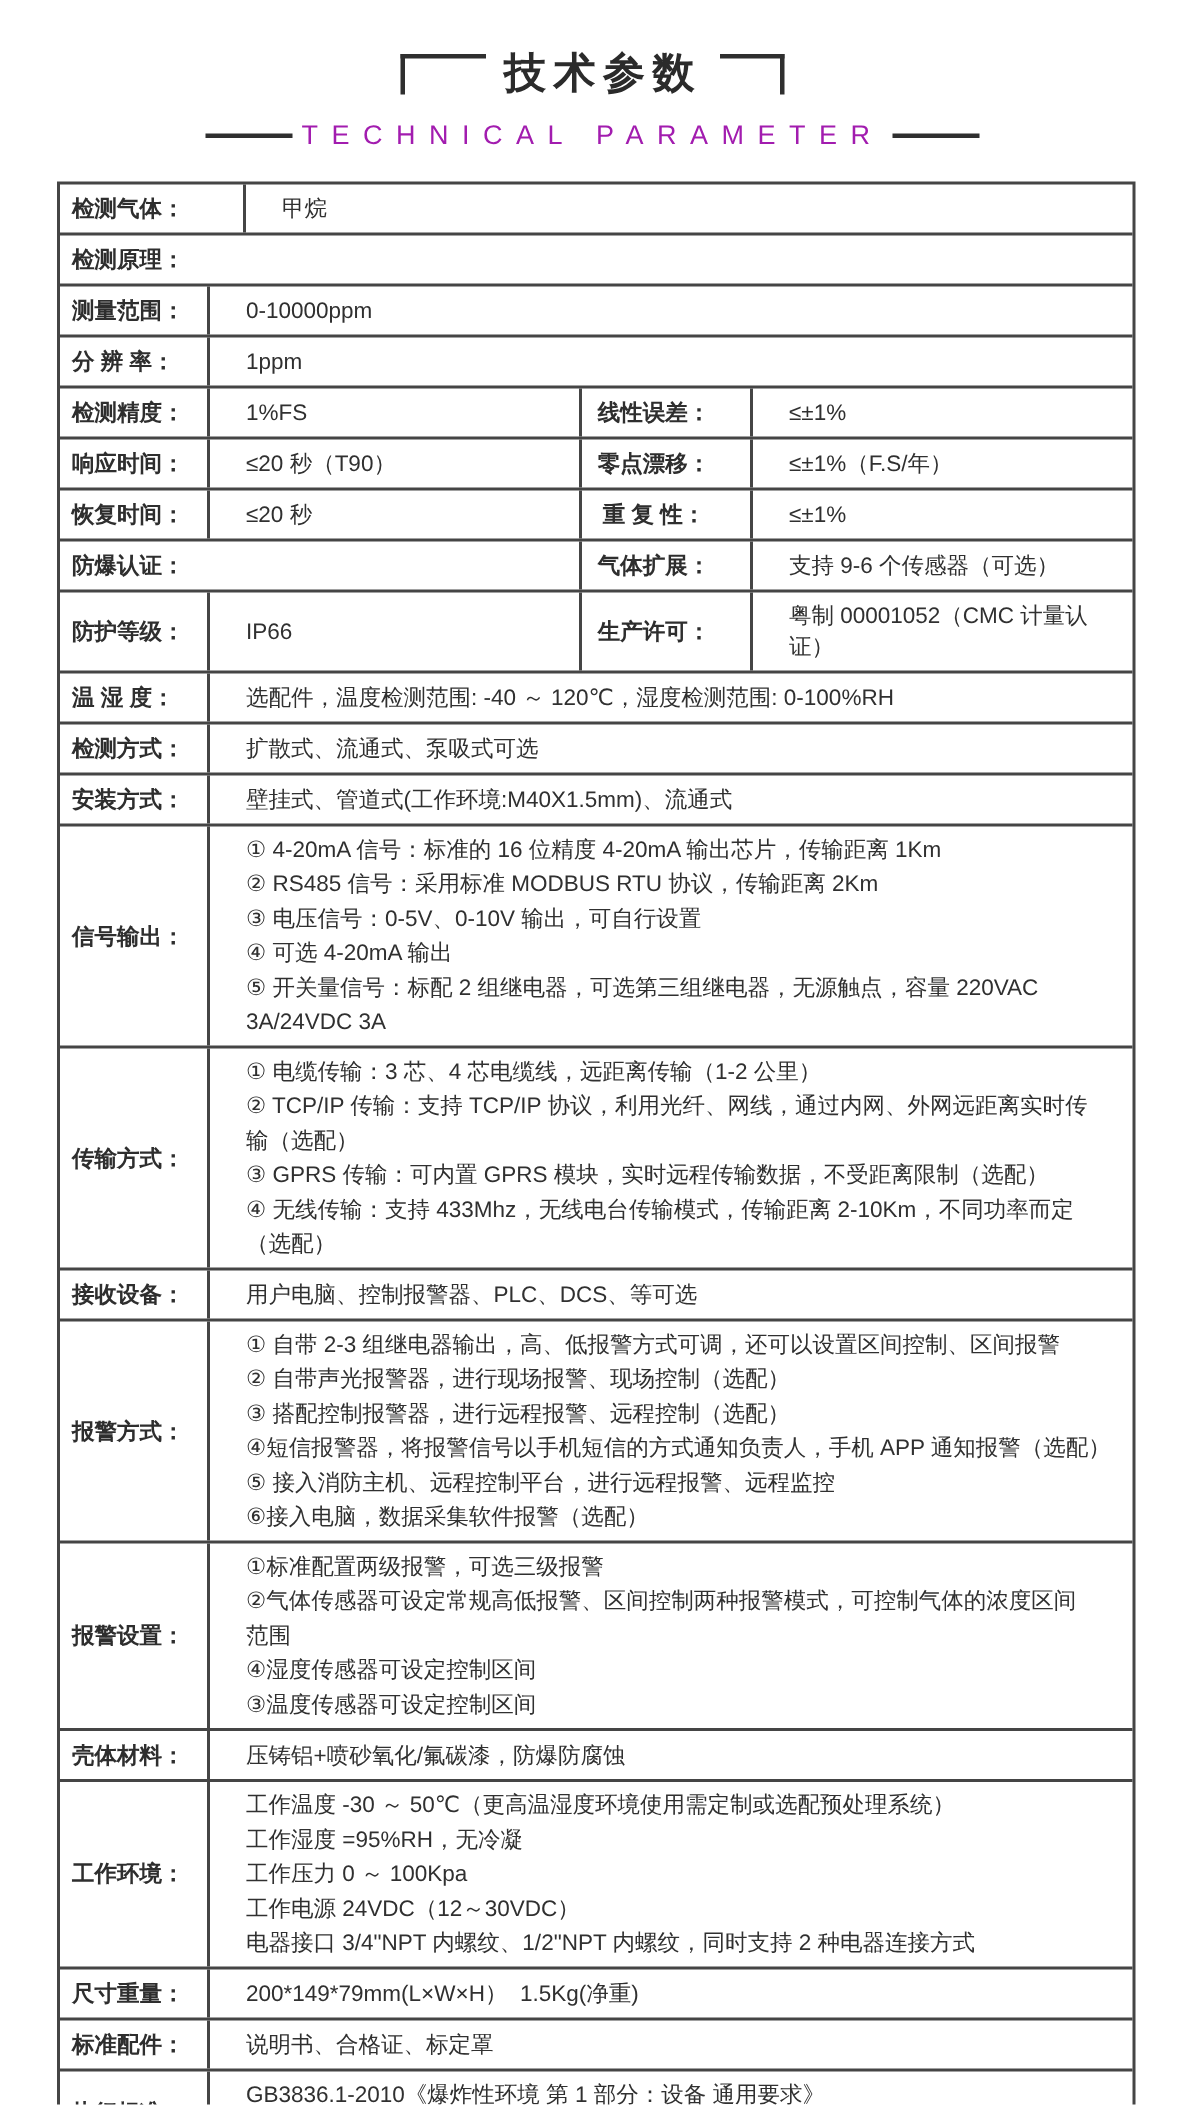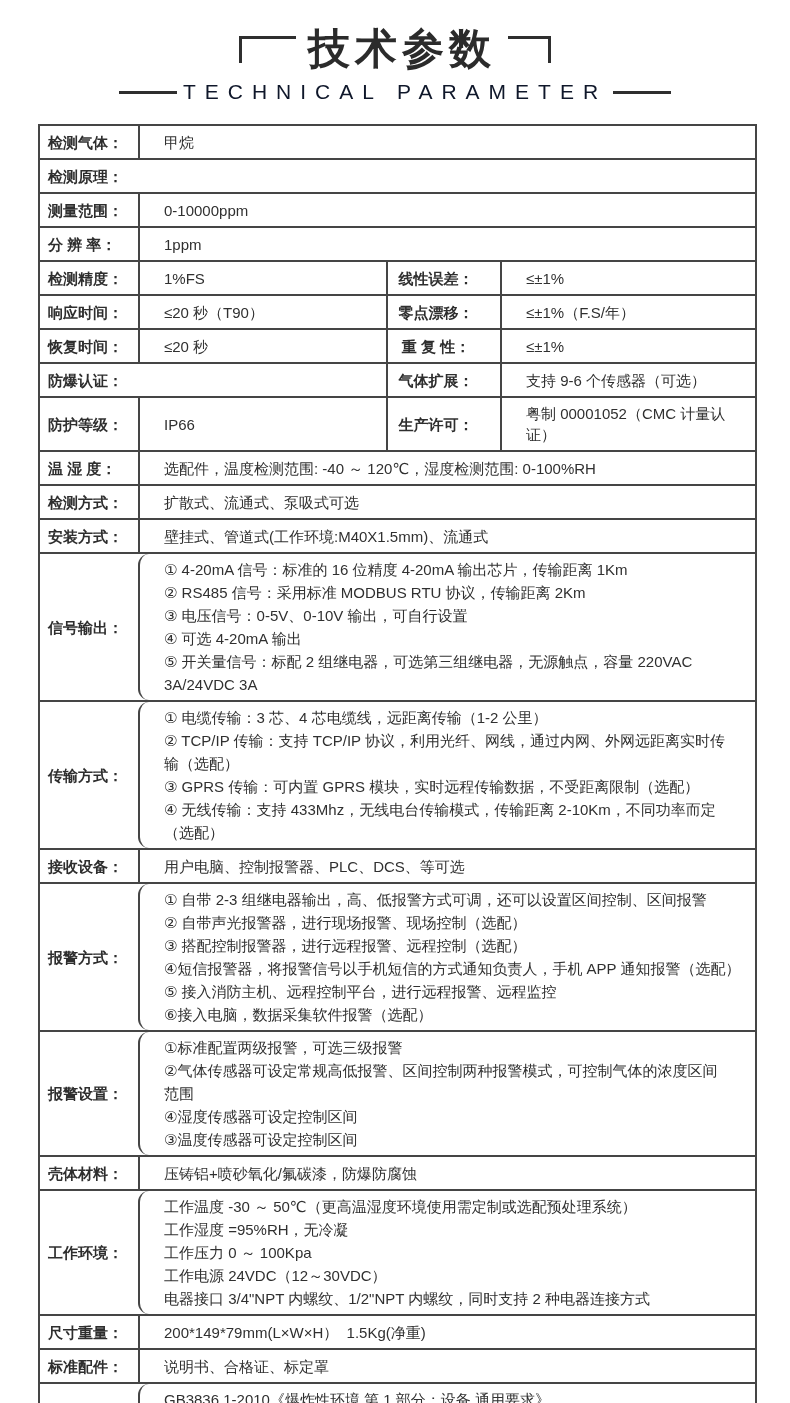--- a/index.html
+++ b/index.html
@@ -19,43 +19,43 @@
     width:54px;height:24px;
     border-top:3px solid #2f2f2f;border-left:3px solid #2f2f2f;
     margin-right:12px;
   }
   .bracket.right{
     width:40px;height:24px;
     border-top:3px solid #2f2f2f;border-right:3px solid #2f2f2f;
     margin-left:12px;
   }
   h1.title{
-    margin:0;font-size:42px;line-height:46px;font-weight:bold;
+    margin:0;font-size:28px;line-height:46px;font-weight:bold;
     letter-spacing:5px;color:#2b2b2b;white-space:nowrap;
   }
   .subtitle-row{
     display:flex;justify-content:center;align-items:center;
     margin-top:8px;
   }
   .subtitle{
-    font-size:21px;font-weight:500;letter-spacing:9px;color:#0f172a;
+    font-size:18px;font-weight:500;letter-spacing:9px;color:#a21caf;
     margin:0 6px;white-space:nowrap;
   }
   .hline{display:block;width:58px;border-top:3px solid #2f2f2f;height:0;}
   
   .spec-table{
     width:715px;margin:20px 0 0 38px;
     border:2px solid #454545;background:#fff;
   }
   .row{
     display:grid;
     grid-template-columns:98px 248px 114px 1fr;
     border-top:2px solid #454545;
   }
-  .row:first-child{border-top:none;}
+  .row:first-child{border-top:none;gap:24px;}
   .cell{
     display:flex;align-items:center;
     font-size:15px;line-height:21px;
     padding:5px 8px;min-height:32px;
     white-space:pre-wrap;
     box-sizing:border-box;
   }
   .cell.label{
     grid-column:1/2;font-weight:bold;color:#2e2e2e;
     padding-left:8px;
@@ -65,21 +65,21 @@
     padding-left:24px;color:#303030;
   }
   .row.single .cell.value, .row.multi .cell.value{grid-column:2/5;}
   .row.double .cell.value.v1{grid-column:2/3;}
   .row.double .cell.label.l2{
     grid-column:3/4;border-left:2px solid #454545;
     justify-content:center;text-align:center;padding-left:4px;padding-right:20px;
   }
   .row.double .cell.value.v2{grid-column:4/5;}
   .row.multi .cell.value{
-    display:block;padding-top:4px;padding-bottom:4px;border-radius:11px;
+    display:block;padding-top:4px;padding-bottom:4px;
   }
   .row.multi .line{
     line-height:23px;min-height:23px;
   }
 </style>
 </head>
 <body>
 
 <div class="header">
   <div class="title-wrap">

